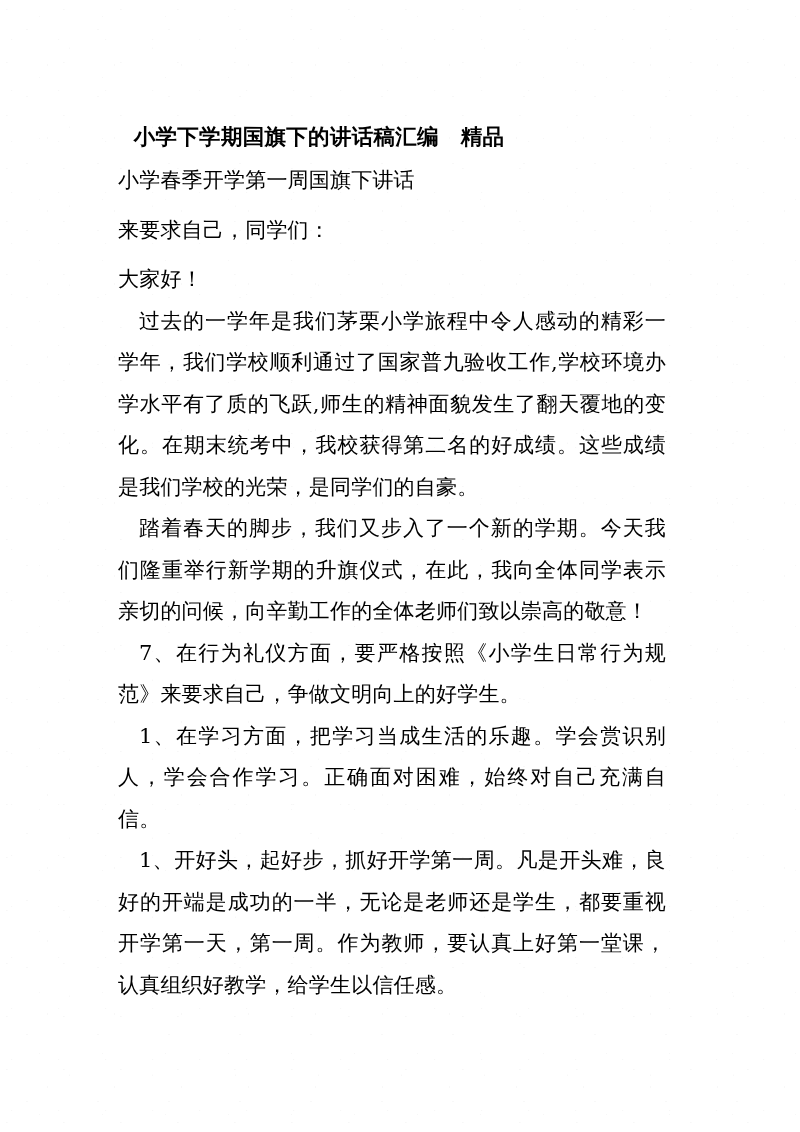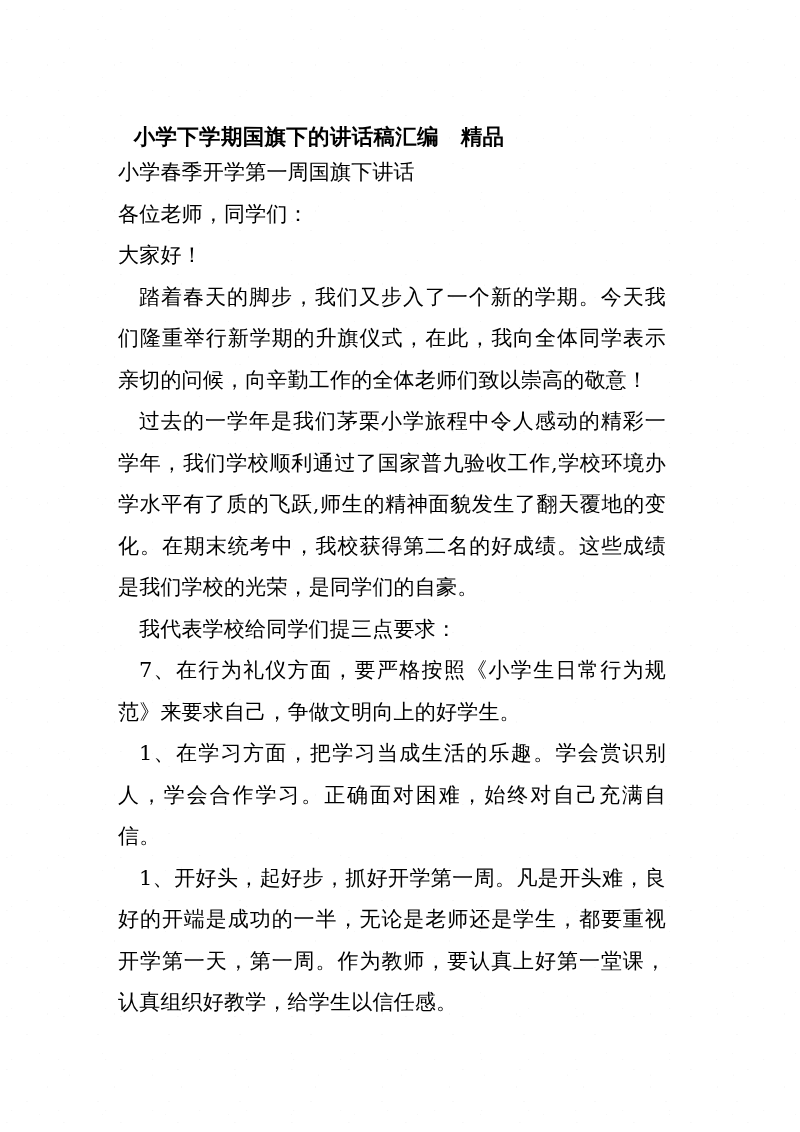--- a/index.html
+++ b/index.html
@@ -68,44 +68,44 @@
     letter-spacing: 0.2px;
   }
 
   
   .para.indent {
     text-indent: 21px;
   }
 
   .para.flush {
     text-indent: 0;
+    margin-top: 8px;
   }
 </style>
 </head>
 <body>
 
 <div class="page">
 
   <div class="scan-noise"></div>
 
   <h1 class="doc-title">小学下学期国旗下的讲话稿汇编　精品</h1>
 
   <div class="body-text">
 
     <p class="para flush">小学春季开学第一周国旗下讲话</p>
 
-    <p class="para flush">各位老师，同学们：</p>
+    <p class="para flush">来要求自己，同学们：</p>
 
     <p class="para flush">大家好！</p>
 
+    <p class="para indent">过去的一学年是我们茅栗小学旅程中令人感动的精彩一学年，我们学校顺利通过了国家普九验收工作,学校环境办学水平有了质的飞跃,师生的精神面貌发生了翻天覆地的变化。在期末统考中，我校获得第二名的好成绩。这些成绩是我们学校的光荣，是同学们的自豪。</p>
+
     <p class="para indent">踏着春天的脚步，我们又步入了一个新的学期。今天我们隆重举行新学期的升旗仪式，在此，我向全体同学表示亲切的问候，向辛勤工作的全体老师们致以崇高的敬意！</p>
 
-    <p class="para indent">过去的一学年是我们茅栗小学旅程中令人感动的精彩一学年，我们学校顺利通过了国家普九验收工作,学校环境办学水平有了质的飞跃,师生的精神面貌发生了翻天覆地的变化。在期末统考中，我校获得第二名的好成绩。这些成绩是我们学校的光荣，是同学们的自豪。</p>
-
-    <p class="para indent">我代表学校给同学们提三点要求：</p>
 
     <p class="para indent">7、在行为礼仪方面，要严格按照《小学生日常行为规范》来要求自己，争做文明向上的好学生。</p>
 
 
     <p class="para indent">1、在学习方面，把学习当成生活的乐趣。学会赏识别人，学会合作学习。正确面对困难，始终对自己充满自信。</p>
 
 
     <p class="para indent">1、开好头，起好步，抓好开学第一周。凡是开头难，良好的开端是成功的一半，无论是老师还是学生，都要重视开学第一天，第一周。作为教师，要认真上好第一堂课，认真组织好教学，给学生以信任感。</p>
 
   </div>

